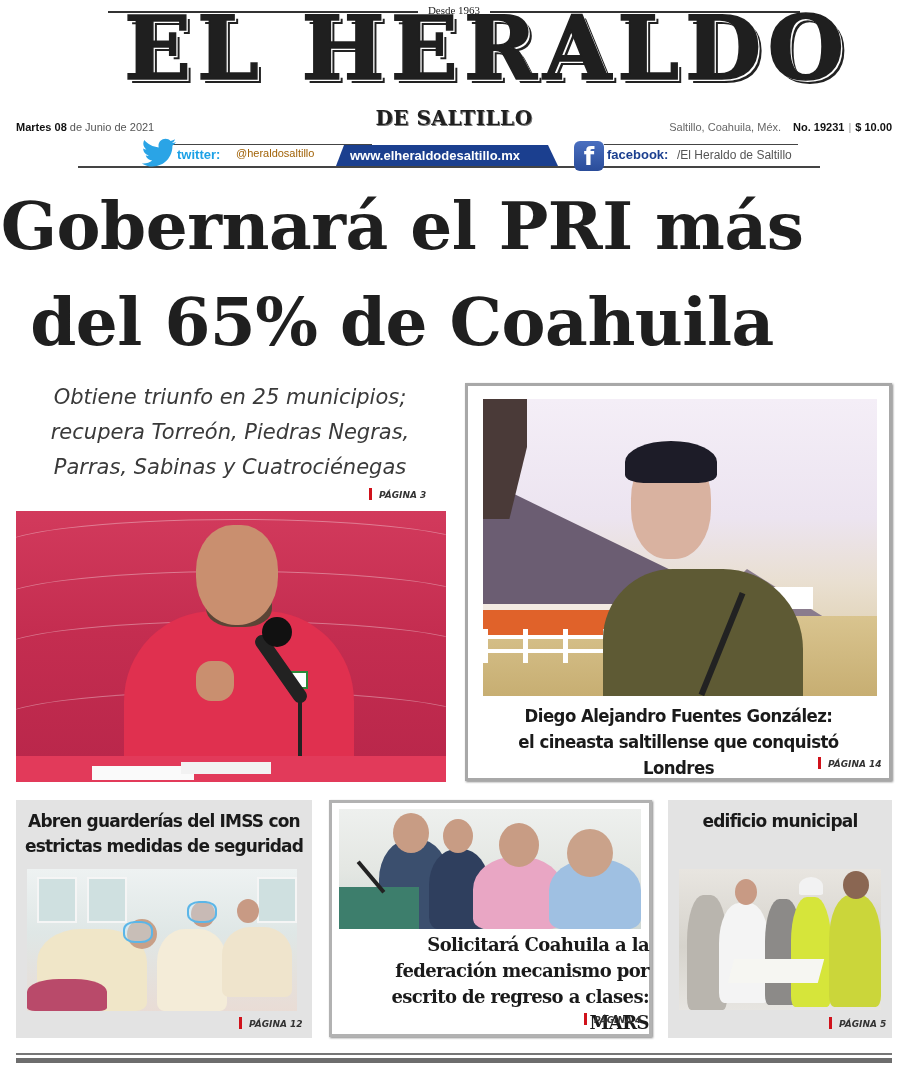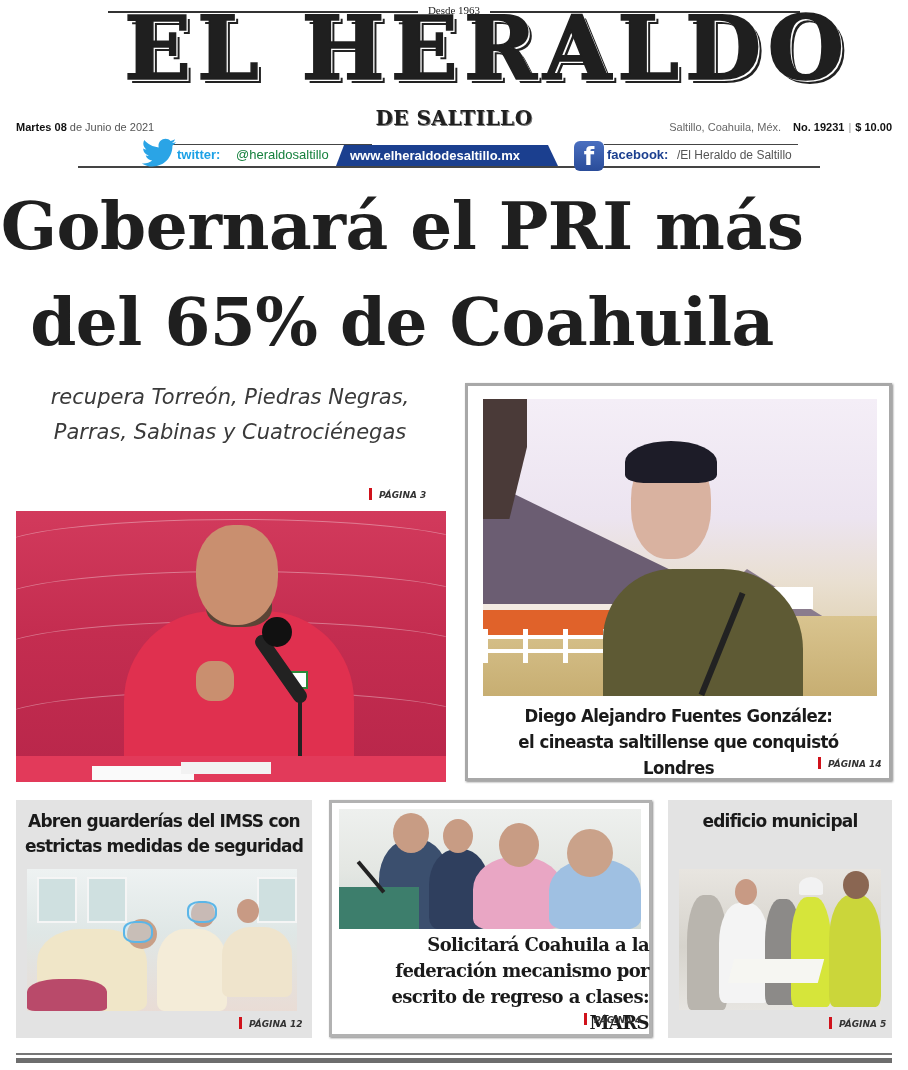--- a/index.html
+++ b/index.html
@@ -24,21 +24,21 @@
   .place-line { position: absolute; top: 121px; right: 16px; font-size: 11px; color: #666; white-space: nowrap; }
   .place-line .issue { color: #111; font-weight: bold; margin-left: 12px; }
   .place-line .sep { color: #999; margin: 0 4px; }
   .place-line .price { color: #111; font-weight: bold; }
 
   
   .social-top-rule { position: absolute; top: 144px; left: 172px; width: 200px; height: 1px; background: #444; }
   .social-bottom-rule { position: absolute; top: 166px; left: 78px; width: 742px; height: 2px; background: #444; }
   .tw-icon { position: absolute; top: 138px; left: 141px; width: 36px; height: 32px; }
   .tw-label { position: absolute; top: 147px; left: 177px; font-size: 13px; font-weight: bold; color: #1da1e6; }
-  .tw-handle { position: absolute; top: 147px; left: 236px; font-size: 13px; color: #15803d; }
+  .tw-handle { position: absolute; top: 147px; left: 236px; font-size: 11px; color: #a16207; }
   .web-box { position: absolute; top: 145px; left: 336px; width: 222px; height: 21px; background: #1b3f8f;
     clip-path: polygon(8px 0, 212px 0, 222px 21px, 0 21px); }
   .web-text { position: absolute; top: 148px; left: 350px; font-size: 13px; font-weight: bold; color: #fff; }
   .fb-icon { position: absolute; top: 141px; left: 574px; width: 30px; height: 30px; border-radius: 6px;
     background: linear-gradient(#4a6fc0, #2a4c99); color: #fff; font-weight: bold; font-size: 24px;
     text-align: center; line-height: 32px; font-family: "DejaVu Sans", sans-serif; }
   .fb-top-rule { position: absolute; top: 144px; left: 604px; width: 194px; height: 1px; background: #444; }
   .fb-label { position: absolute; top: 147px; left: 607px; font-size: 13px; font-weight: bold; color: #1b3f8f; }
   .fb-handle { position: absolute; top: 148px; left: 677px; font-size: 12px; color: #555; }
 
@@ -175,20 +175,21 @@
 <div class="fb-top-rule"></div>
 <span class="fb-label">facebook:</span>
 <span class="fb-handle">/El Heraldo de Saltillo</span>
 
 <div class="headline">
   <div>Gobernará el PRI más</div>
   <div>del 65% de Coahuila</div>
 </div>
 
 <div class="subhead">
+  <div>Obtiene triunfo en 25 municipios;</div>
   <div>recupera Torreón, Piedras Negras,</div>
   <div>Parras, Sabinas y Cuatrociénegas</div>
 </div>
 <div class="page-ref" style="top:488px;left:369px;">PÁGINA 3</div>
 
 <div class="photo photo-pri">
   <div class="pri-wave" style="top:8px;"></div>
   <div class="pri-wave" style="top:60px;"></div>
   <div class="pri-wave" style="top:110px;"></div>
   <div class="pri-wave" style="top:180px;"></div>

